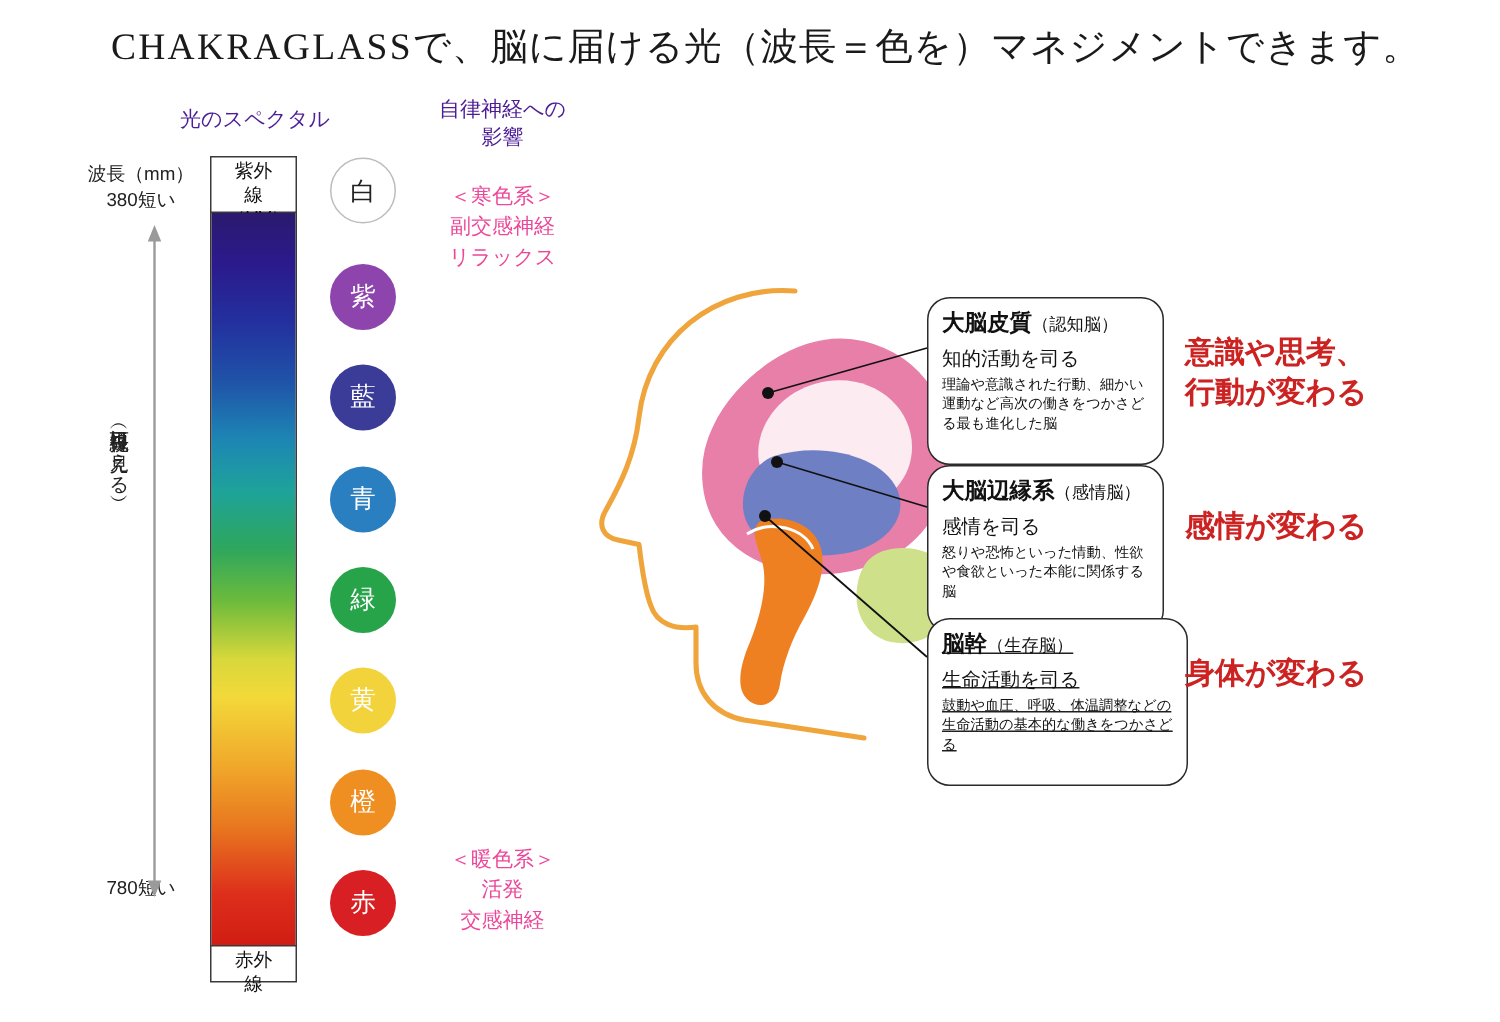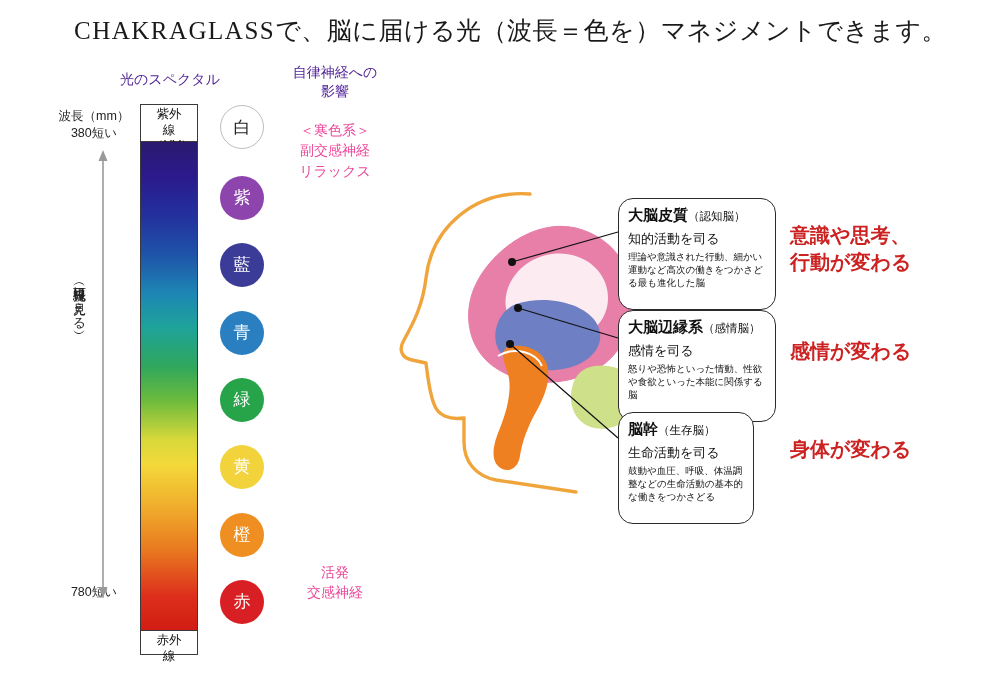--- a/index.html
+++ b/index.html
@@ -171,21 +171,21 @@
     color: #111;
     margin-bottom: 3px;
   }
   .callout .c-desc {
     font-size: 9.5px;
     color: #111;
     line-height: 1.35;
   }
   #callout-cortex { left: 618px; top: 198px; width: 158px; }
   #callout-limbic { left: 618px; top: 310px; width: 158px; }
-  #callout-stem   { left: 618px; top: 412px; width: 136px; }
+  #callout-stem   { left: 618px; top: 412px; width: 174px; text-decoration: underline; }
 
   
   #leaders { left: 460px; top: 180px; width: 340px; height: 340px; }
 
   
   .effect {
     position: absolute;
     color: #cc2222;
     font-size: 20px;
     font-weight: bold;
@@ -247,20 +247,21 @@
   <div>影響</div>
 </div>
 
 <div class="abs ans-block" id="ans-cool">
   <div>＜寒色系＞</div>
   <div>副交感神経</div>
   <div>リラックス</div>
 </div>
 
 <div class="abs ans-block" id="ans-warm">
+  <div>＜暖色系＞</div>
   <div>活発</div>
   <div>交感神経</div>
 </div>
 
 <svg class="abs" id="brain-art" viewBox="0 0 280 330">
 
   <path d="M150 14 C96 10 52 46 46 98 C43 124 34 142 24 160 C18 170 22 178 32 180 L46 183
            C48 200 50 214 54 224 C58 236 70 240 84 238 L84 262 C84 282 96 296 116 300
            L196 312" fill="none" stroke="#f0a53c" stroke-width="3.4" stroke-linecap="round" stroke-linejoin="round"></path>
 

